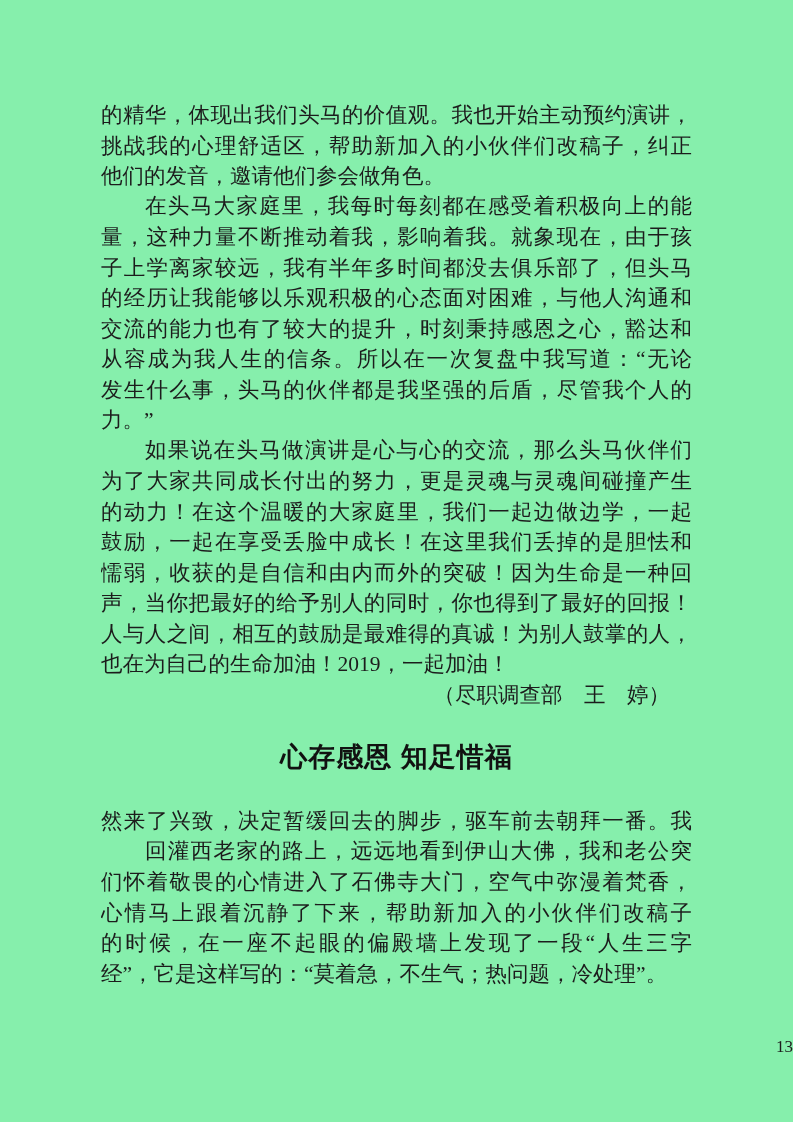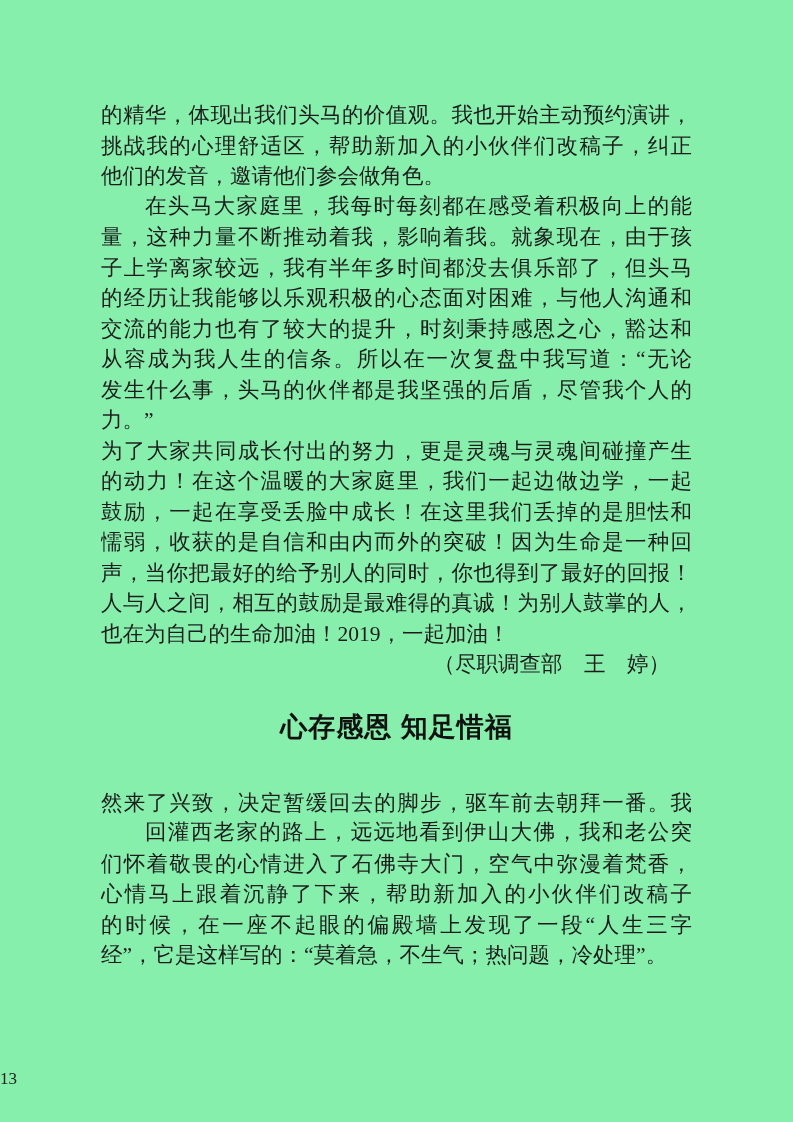--- a/index.html
+++ b/index.html
@@ -40,35 +40,35 @@
     font-family: Liberation Mono, monospace;
   }
   .signature {
     font-size: 21.5px;
     line-height: 30.5px;
     height: 30.5px;
     text-align: right;
     padding-right: 22px;
   }
   .article-title {
-    margin: 26px 0 40px 0;
+    margin: 26px 0 28px 0;
     font-family: "Liberation Sans", "DejaVu Sans", sans-serif;
     font-weight: 700;
     font-size: 27px;
     line-height: 42px;
     text-align: center;
     letter-spacing: 1px;
     color: #111111;
   }
   .page-number {
     position: absolute;
     left: 0;
     right: 0;
-    top: 1068px;
-    text-align: left;
+    top: 1036px;
+    text-align: right;
     font-size: 17px;
     line-height: 22px;
     color: #1c1c1c;
   }
 </style>
 </head>
 <body>
 
 <div class="page">
   <div class="content">
@@ -77,20 +77,21 @@
         <div class="line">挑战我的心理舒适区，帮助新加入的小伙伴们改稿子，纠正</div>
         <div class="line last">他们的发音，邀请他们参会做角色。</div>
         <div class="line indent">在头马大家庭里，我每时每刻都在感受着积极向上的能</div>
         <div class="line">量，这种力量不断推动着我，影响着我。就象现在，由于孩</div>
         <div class="line">子上学离家较远，我有半年多时间都没去俱乐部了，但头马</div>
         <div class="line">的经历让我能够以乐观积极的心态面对困难，与他人沟通和</div>
         <div class="line">交流的能力也有了较大的提升，时刻秉持感恩之心，豁达和</div>
         <div class="line">从容成为我人生的信条。所以在一次复盘中我写道：“无论</div>
         <div class="line">发生什么事，头马的伙伴都是我坚强的后盾，尽管我个人的</div>
         <div class="line last">力。”</div>
+        <div class="line indent">如果说在头马做演讲是心与心的交流，那么头马伙伴们</div>
         <div class="line">为了大家共同成长付出的努力，更是灵魂与灵魂间碰撞产生</div>
         <div class="line">的动力！在这个温暖的大家庭里，我们一起边做边学，一起</div>
         <div class="line">鼓励，一起在享受丢脸中成长！在这里我们丢掉的是胆怯和</div>
         <div class="line">懦弱，收获的是自信和由内而外的突破！因为生命是一种回</div>
         <div class="line">声，当你把最好的给予别人的同时，你也得到了最好的回报！</div>
         <div class="line">人与人之间，相互的鼓励是最难得的真诚！为别人鼓掌的人，</div>
         <div class="line last">也在为自己的生命加油！2019，一起加油！</div>
       </div>
     <div class="signature">（尽职调查部　王　婷）</div>
     <h2 class="article-title">心存感恩 知足惜福</h2>

